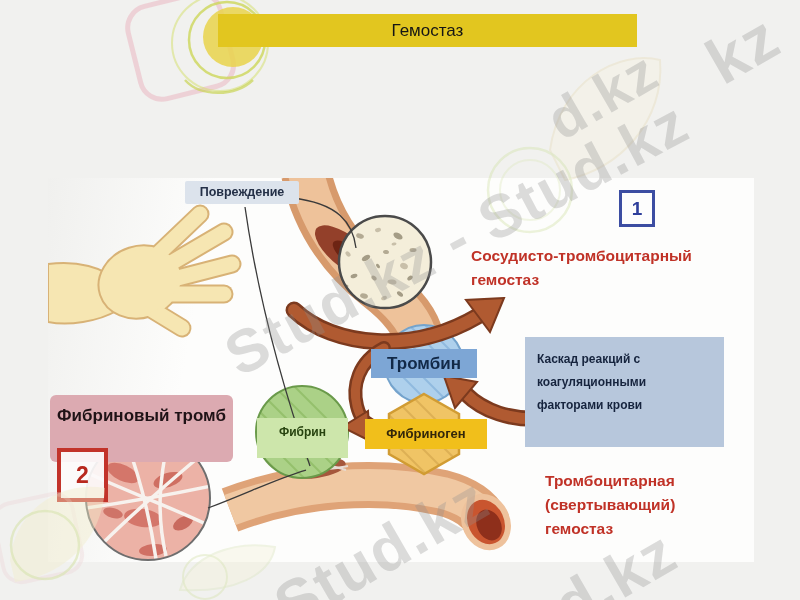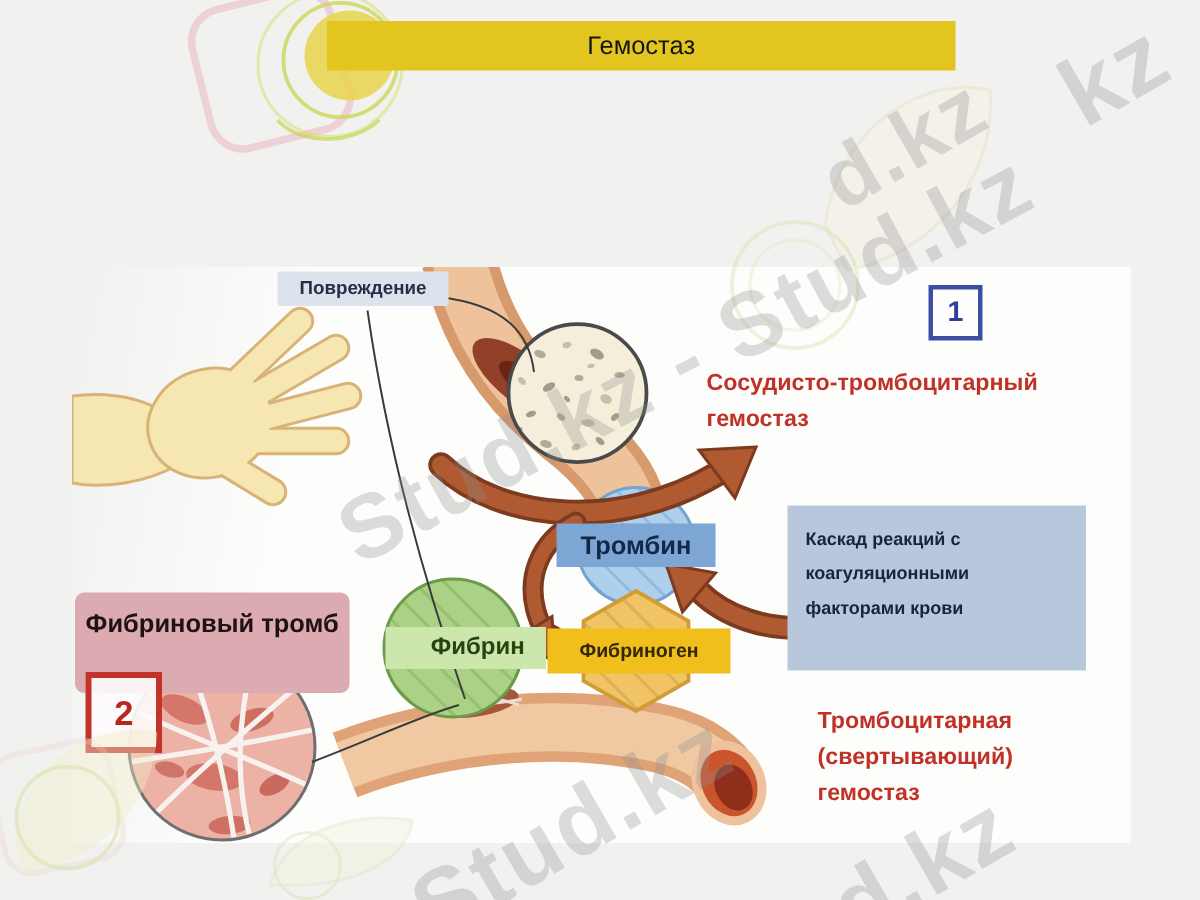--- a/index.html
+++ b/index.html
@@ -22,22 +22,22 @@
            font-size:15px;line-height:21px;text-align:center;padding-top:4px;box-sizing:border-box;border-radius:2px;}
   .dl-step1{left:571px;top:12px;width:30px;height:31px;background:#fdfdfd;border:3px solid #3c4da2;
             color:#2f3f9c;font-size:19px;line-height:31px;text-align:center;}
   .dl-red1{left:387px;top:66px;width:252px;color:#c03227;font-size:15.5px;line-height:24px;margin-left:36px;}
   .dl-cascade{left:477px;top:159px;width:199px;height:110px;background:#b7c7dc;color:#16243e;
               font-size:12px;line-height:23px;padding:11px 12px;box-sizing:border-box;}
   .dl-thrombin{left:323px;top:171px;width:106px;height:29px;background:#7da6d5;color:#122947;
                font-size:17px;line-height:29px;text-align:center;}
   .dl-fibrinogen{left:317px;top:241px;width:122px;height:30px;background:#f1bf1b;color:#33270a;
                  font-size:13px;line-height:30px;text-align:center;}
-  .dl-fibrin{left:209px;top:240px;width:91px;height:28px;background:#cde6ab;color:#27430f;
-             font-size:16px;line-height:28px;text-align:center;padding-left:16px;}
+  .dl-fibrin{left:209px;top:240px;width:91px;height:40px;background:#cde6ab;color:#27430f;
+             font-size:12px;line-height:28px;text-align:center;}
   .dl-clot{left:2px;top:217px;width:183px;height:67px;background:#dcaab1;color:#1f1216;
            font-size:17px;line-height:26px;text-align:center;padding-top:8px;box-sizing:border-box;border-radius:6px;}
   .dl-step2{left:9px;top:270px;width:43px;height:46px;background:rgba(252,250,250,.92);
             border:4px solid #c2332a;color:#b8281e;font-size:23px;line-height:46px;text-align:center;}
   .dl-red2{left:497px;top:291px;width:175px;color:#c03227;font-size:15.5px;line-height:24px;}
   
   .wm{position:absolute;z-index:10;pointer-events:none;color:#8f8f8f;opacity:.30;font-weight:600;
       font-size:60px;letter-spacing:2px;white-space:nowrap;transform-origin:0 50%;}
   .wm-a{left:230px;top:325px;transform:rotate(-28deg);}
   .wm-b{left:552px;top:92px;transform:rotate(-30deg);font-size:56px;}

